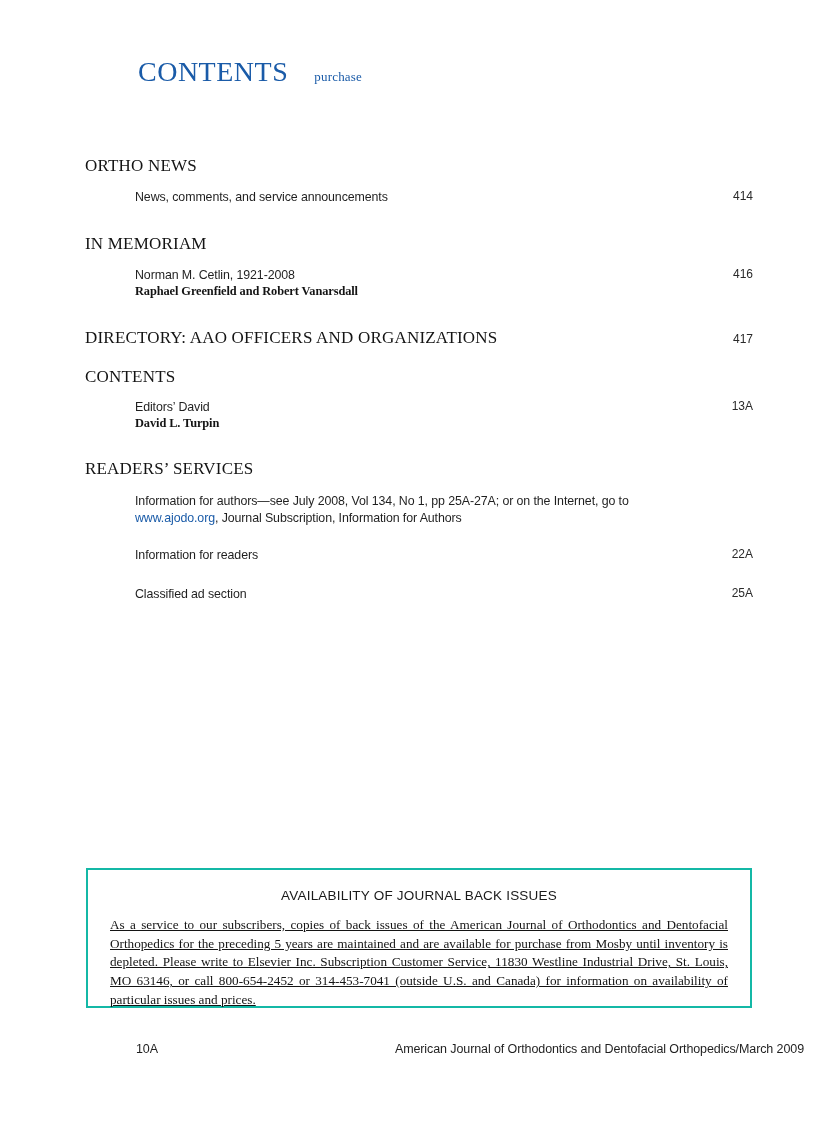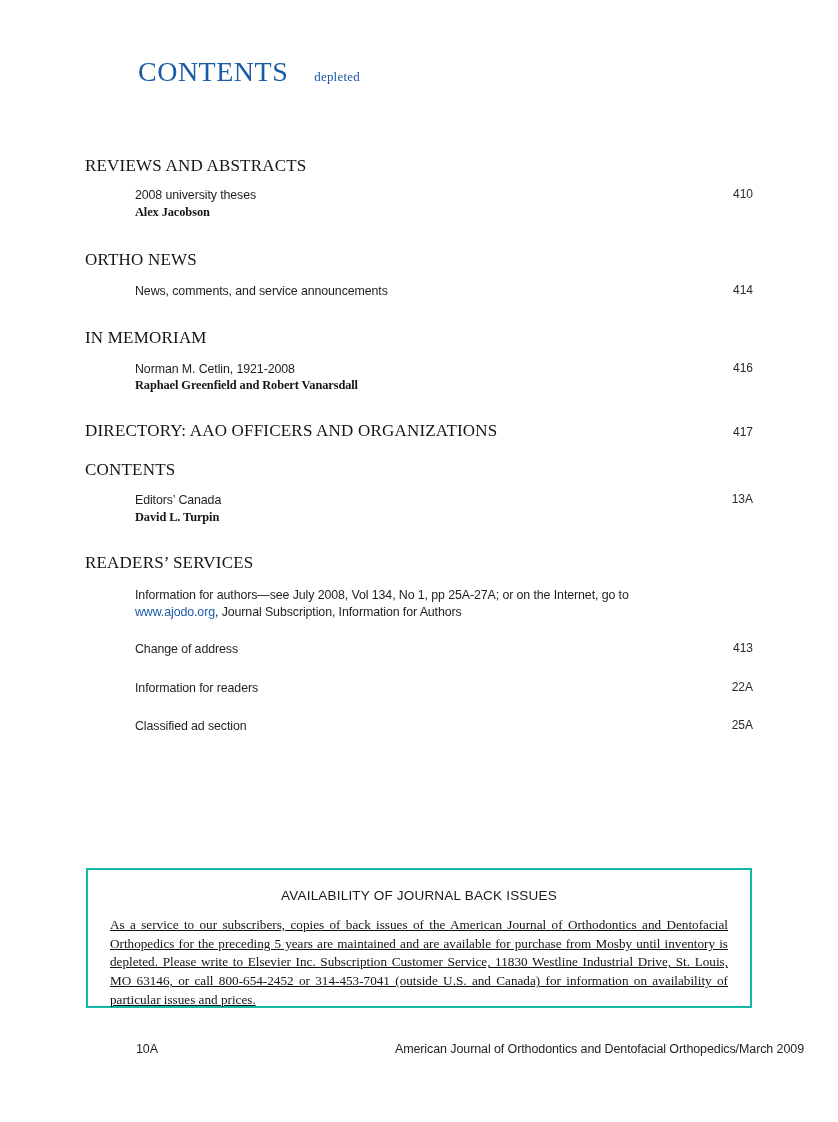--- a/index.html
+++ b/index.html
@@ -163,37 +163,25 @@
   .footer-left { letter-spacing: -0.1px; }
   .footer-right { letter-spacing: -0.1px; }
 </style>
 </head>
 <body>
 
 <div class="page">
 
   <div class="masthead">
     <span class="masthead-title">CONTENTS</span>
-    <span class="masthead-continued">depleted</span>
+    <span class="masthead-continued">purchase</span>
   </div>
 
   <div class="toc">
 
-    <div class="section" style="margin-bottom:30px;">
-      <div class="section-heading-row">
-        <div class="section-heading">REVIEWS AND ABSTRACTS</div>
-      </div>
-      <div class="entries" style="margin-top:11px;">
-        <div class="entry">
-          <span class="entry-title">2008 university theses</span>
-          <span class="entry-authors">Alex Jacobson</span>
-          <span class="entry-page">410</span>
-        </div>
-      </div>
-    </div>
 
     <div class="section" style="margin-bottom:28px;">
       <div class="section-heading-row">
         <div class="section-heading">ORTHO NEWS</div>
       </div>
       <div class="entries" style="margin-top:13px;">
         <div class="entry">
           <span class="entry-title">News, comments, and service announcements</span>
           <span class="entry-page">414</span>
         </div>
@@ -219,45 +207,41 @@
         <span class="heading-page">417</span>
       </div>
     </div>
 
     <div class="section" style="margin-bottom:28px;">
       <div class="section-heading-row">
         <div class="section-heading">CONTENTS</div>
       </div>
       <div class="entries" style="margin-top:12px;">
         <div class="entry">
-          <span class="entry-title">Editors’ Canada</span>
+          <span class="entry-title">Editors’ David</span>
           <span class="entry-authors">David L. Turpin</span>
           <span class="entry-page">13A</span>
         </div>
       </div>
     </div>
 
     <div class="section">
       <div class="section-heading-row">
         <div class="section-heading">READERS’ SERVICES</div>
       </div>
 
       <div class="entries" style="margin-top:14px;">
 
         <div class="entry" style="margin-bottom:20px;">
           <span class="entry-title" style="max-width:566px;">
             <span>Information for authors—see July 2008, Vol 134, No 1, pp 25A-27A; or on the Internet, go to</span>
             <span class="link-url">www.ajodo.org</span><span>, Journal Subscription, Information for Authors</span>
           </span>
         </div>
 
-        <div class="entry" style="margin-bottom:22px;">
-          <span class="entry-title">Change of address</span>
-          <span class="entry-page">413</span>
-        </div>
 
         <div class="entry" style="margin-bottom:22px;">
           <span class="entry-title">Information for readers</span>
           <span class="entry-page">22A</span>
         </div>
 
         <div class="entry">
           <span class="entry-title">Classified ad section</span>
           <span class="entry-page">25A</span>
         </div>

